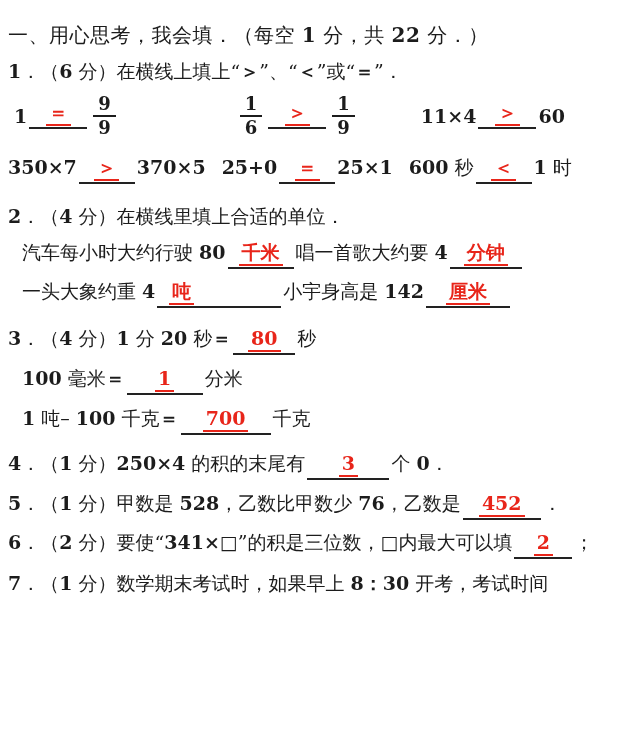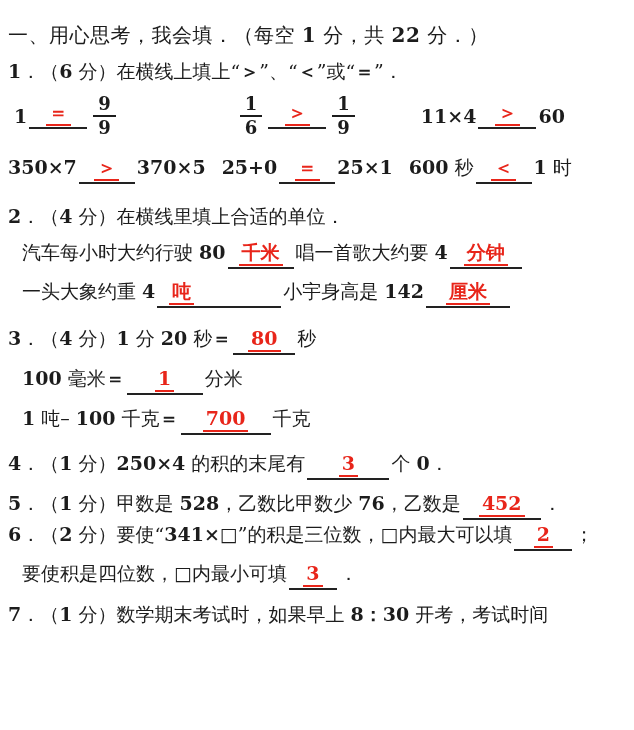--- a/index.html
+++ b/index.html
@@ -58,16 +58,15 @@
     </div>
     <div class="line " style="margin-top: 8px;"><span class="n">350×7</span><span class="blank" style="min-width: 56px;"><span class="ans" style="color: rgb(232, 37, 26); border-bottom-color: rgb(232, 37, 26);">＞</span></span><span class="n">370×5</span><span class="g" style="width: 16px;"></span><span class="n">25+0</span><span class="blank" style="min-width: 56px;"><span class="ans" style="color: rgb(232, 37, 26); border-bottom-color: rgb(232, 37, 26);">＝</span></span><span class="n">25×1</span><span class="g" style="width: 16px;"></span><span class="n">600</span><span class="t"> 秒</span><span class="blank" style="min-width: 56px;"><span class="ans" style="color: rgb(232, 37, 26); border-bottom-color: rgb(232, 37, 26);">＜</span></span><span class="n">1</span><span class="t"> 时</span></div>
     <div class="line " style="margin-top: 18px;"><span class="n">2</span><span class="t">．（</span><span class="n">4</span><span class="t"> 分）在横线里填上合适的单位．</span></div>
     <div class="line ind" style="margin-top: 8px;"><span class="t">汽车每小时大约行驶 </span><span class="n">80</span><span class="blank" style="min-width: 66px;"><span class="ans" style="color: rgb(232, 37, 26); border-bottom-color: rgb(232, 37, 26);">千米</span></span><span class="t">唱一首歌大约要 </span><span class="n">4</span><span class="blank" style="min-width: 72px;"><span class="ans" style="color: rgb(232, 37, 26); border-bottom-color: rgb(232, 37, 26);">分钟</span></span></div>
     <div class="line ind" style="margin-top: 8px;"><span class="t">一头大象约重 </span><span class="n">4</span><span class="blank left" style="min-width: 112px;"><span class="ans" style="color: rgb(232, 37, 26); border-bottom-color: rgb(232, 37, 26);">吨</span></span><span class="t">小宇身高是 </span><span class="n">142</span><span class="blank" style="min-width: 84px;"><span class="ans" style="color: rgb(232, 37, 26); border-bottom-color: rgb(232, 37, 26);">厘米</span></span></div>
     <div class="line " style="margin-top: 16px;"><span class="n">3</span><span class="t">．（</span><span class="n">4</span><span class="t"> 分）</span><span class="n">1</span><span class="t"> 分 </span><span class="n">20</span><span class="t"> 秒</span><span class="n">＝</span><span class="blank" style="min-width: 62px;"><span class="ans" style="color: rgb(232, 37, 26); border-bottom-color: rgb(232, 37, 26);">80</span></span><span class="t">秒</span></div>
     <div class="line ind" style="margin-top: 9px;"><span class="n">100</span><span class="t"> 毫米</span><span class="n">＝</span><span class="blank" style="min-width: 76px;"><span class="ans" style="color: rgb(232, 37, 26); border-bottom-color: rgb(232, 37, 26);">1</span></span><span class="t">分米</span></div>
     <div class="line ind" style="margin-top: 9px;"><span class="n">1</span><span class="t"> 吨– </span><span class="n">100</span><span class="t"> 千克</span><span class="n">＝</span><span class="blank" style="min-width: 90px;"><span class="ans" style="color: rgb(232, 37, 26); border-bottom-color: rgb(232, 37, 26);">700</span></span><span class="t">千克</span></div>
     <div class="line " style="margin-top: 14px;"><span class="n">4</span><span class="t">．（</span><span class="n">1</span><span class="t"> 分）</span><span class="n">250×4</span><span class="t"> 的积的末尾有</span><span class="blank" style="min-width: 82px;"><span class="ans" style="color: rgb(232, 37, 26); border-bottom-color: rgb(232, 37, 26);">3</span></span><span class="t">个 </span><span class="n">0</span><span class="t">．</span></div>
     <div class="line " style="margin-top: 9px;"><span class="n">5</span><span class="t">．（</span><span class="n">1</span><span class="t"> 分）甲数是 </span><span class="n">528</span><span class="t">，乙数比甲数少 </span><span class="n">76</span><span class="t">，乙数是</span><span class="blank" style="min-width: 78px;"><span class="ans" style="color: rgb(232, 37, 26); border-bottom-color: rgb(232, 37, 26);">452</span></span><span class="t">．</span></div>
-    <div class="line " style=""><span class="n">6</span><span class="t">．（</span><span class="n">2</span><span class="t"> 分）要使“</span><span class="n">341×□</span><span class="t">”的积是三位数，□内最大可以填</span><span class="blank" style="min-width: 58px;"><span class="ans" style="color: rgb(232, 37, 26); border-bottom-color: rgb(232, 37, 26);">2</span></span><span class="t">；</span></div>
-    <div class="line ind" style="margin-top: 8px;"><span class="t">要使积是四位数，□内最小可填</span><span class="blank" style="min-width: 48px;"><span class="ans" style="color: rgb(232, 37, 26); border-bottom-color: rgb(232, 37, 26);">3</span></span><span class="t">．</span></div>
+    <div class="line " style="margin-top: 8px;"><span class="n">6</span><span class="t">．（</span><span class="n">2</span><span class="t"> 分）要使“</span><span class="n">341×□</span><span class="t">”的积是三位数，□内最大可以填</span><span class="blank" style="min-width: 58px;"><span class="ans" style="color: rgb(232, 37, 26); border-bottom-color: rgb(232, 37, 26);">2</span></span><span class="t">；</span></div>
     <div class="line " style="margin-top: 10px;"><span class="n">7</span><span class="t">．（</span><span class="n">1</span><span class="t"> 分）数学期末考试时，如果早上 </span><span class="n">8：30</span><span class="t"> 开考，考试时间</span></div>
   </div>
 
 </body></html>

